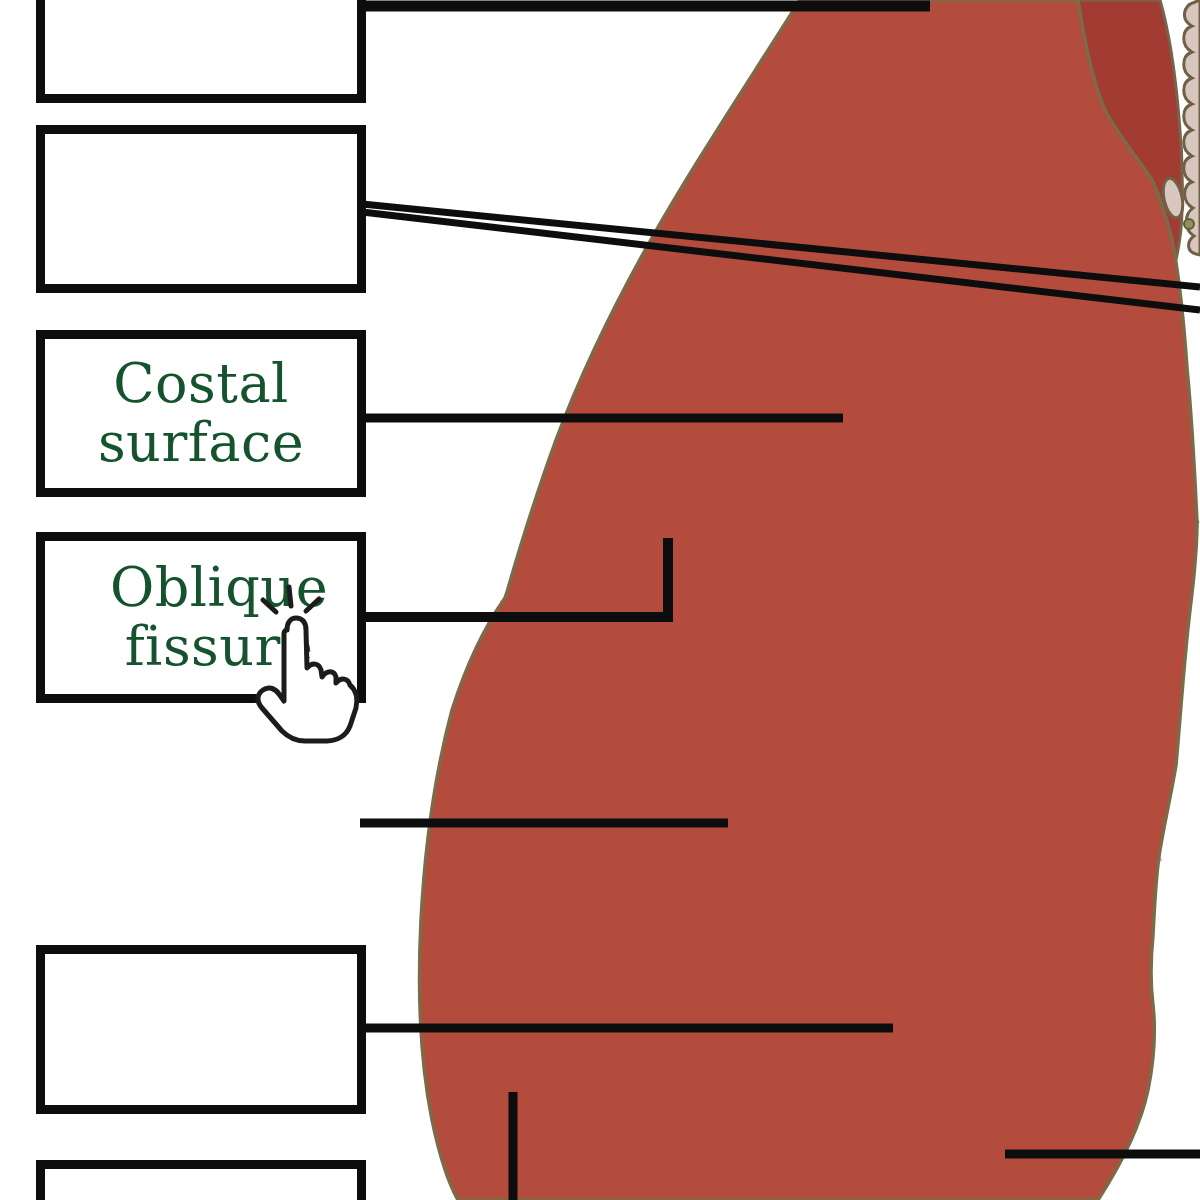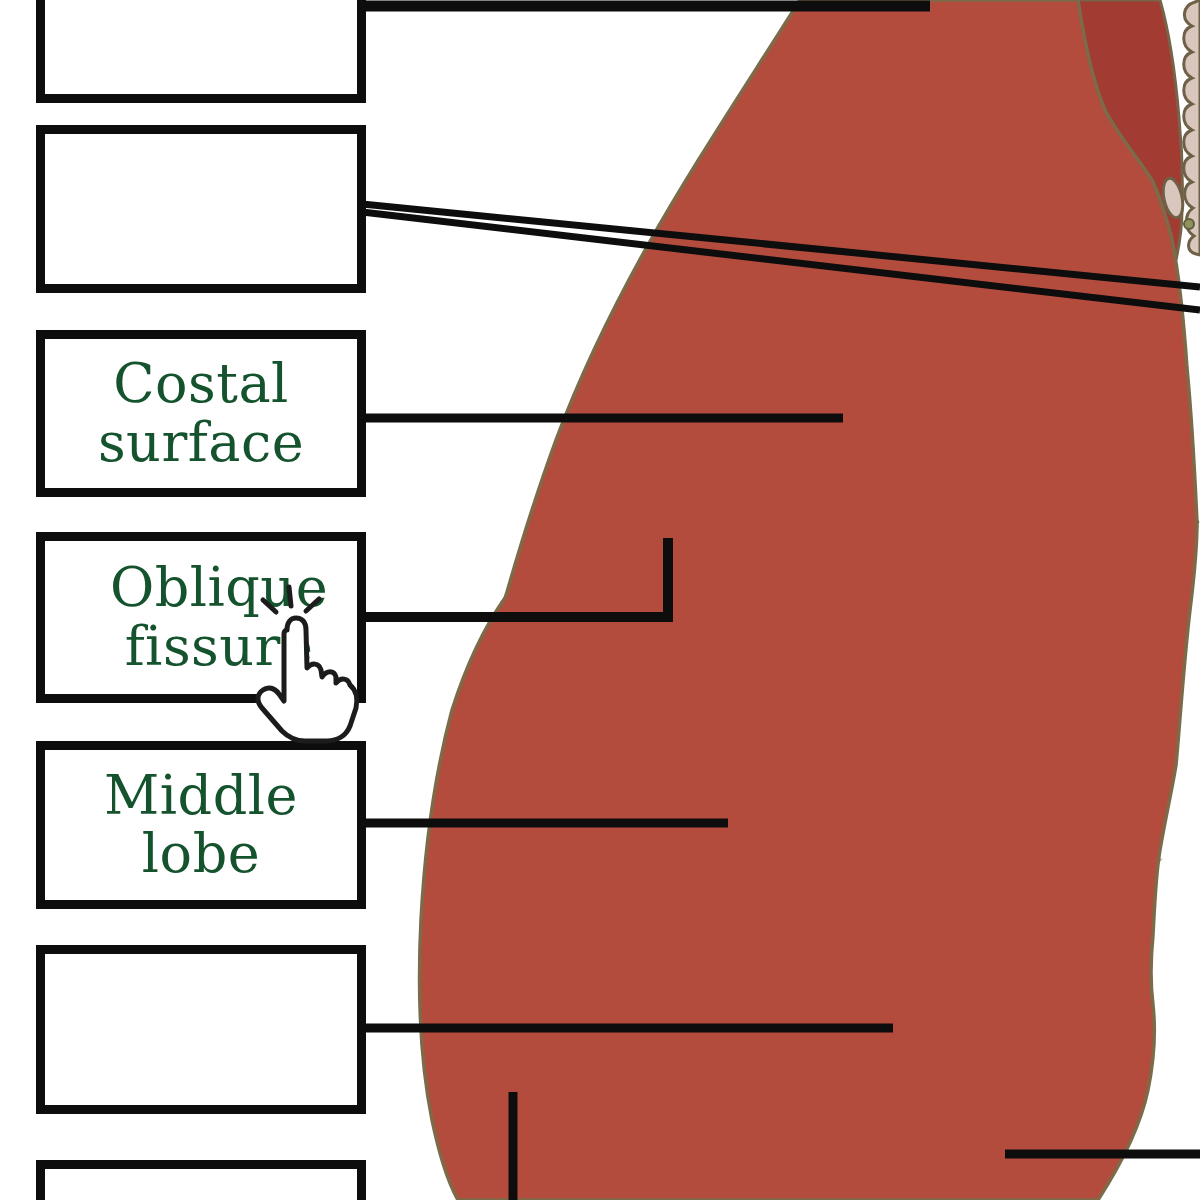--- a/index.html
+++ b/index.html
@@ -36,23 +36,20 @@
       <span class="lbl"></span>
     </div>
     <div class="answer-box box2">
       <span class="lbl"></span>
     </div>
     <div class="answer-box box3">
       <span class="lbl">Costal surface</span>
     </div>
     <div class="answer-box box4">
       <span class="lbl">Oblique fissure</span>
-    </div>
-    <div class="answer-box box5">
-      <span class="lbl">Middle lobe</span>
     </div>
     <div class="answer-box box6">
       <span class="lbl"></span>
     </div>
     <div class="answer-box box7">
       <span class="lbl"></span>
     </div>
   </div>
 
   <svg class="art" viewBox="0 0 1200 1200">

